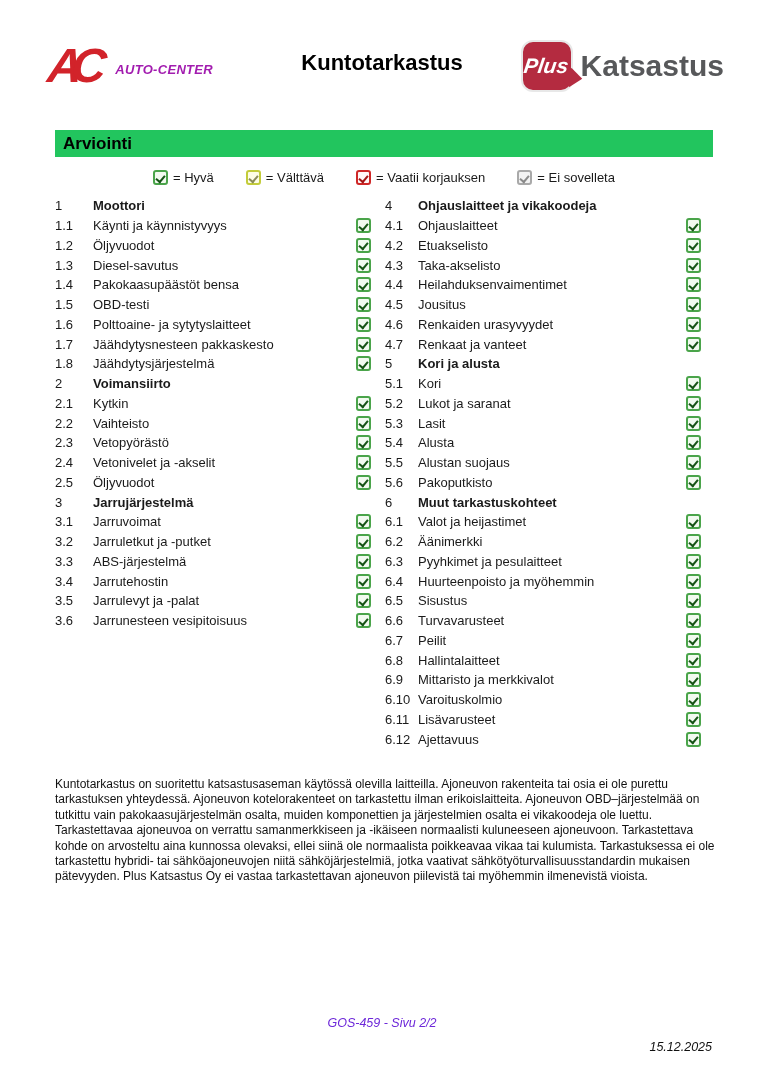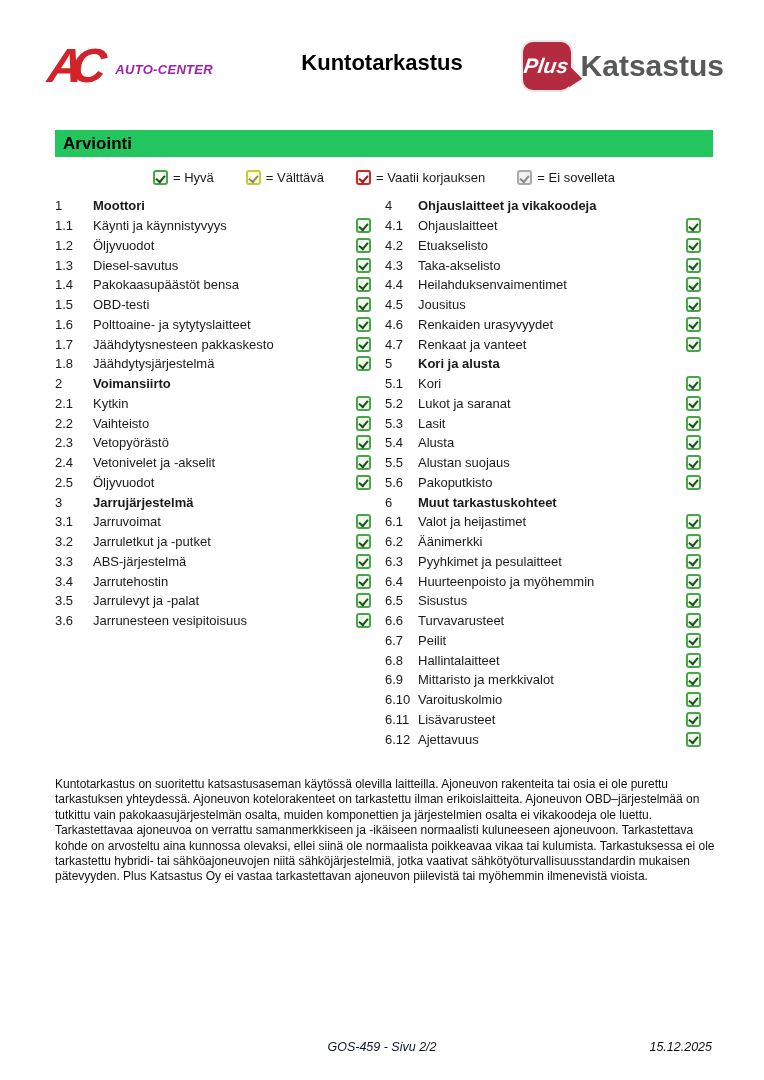--- a/index.html
+++ b/index.html
@@ -60,22 +60,22 @@
   .col.right .row .num { width:33px; flex:none; }
   .row .label { flex:1; white-space:nowrap; overflow:hidden; }
   .row.section .label { font-weight:bold; }
   .row .check-cell { flex:none; width:16px; display:flex; justify-content:flex-end; }
 
   
   .disclaimer { position:absolute; left:55px; top:777px; width:660px;
                 font-size:12px; line-height:15.4px; color:#111; }
 
   
-  .footer-center { position:absolute; left:50%; transform:translateX(-50%); top:1040px;
-                   font-size:12.5px; font-style:italic; color:#0f172a; }
+  .footer-center { position:absolute; left:50%; transform:translateX(-50%); top:1016px;
+                   font-size:12.5px; font-style:italic; color:#6d28d9; }
   .footer-right  { position:absolute; right:52px; top:1040px; font-size:12.5px;
                    font-style:italic; color:#111; }
 </style>
 </head>
 <body>
 
 <div class="page">
 
   <div class="ac-logo">
     <span class="ac-mark">AC</span>

